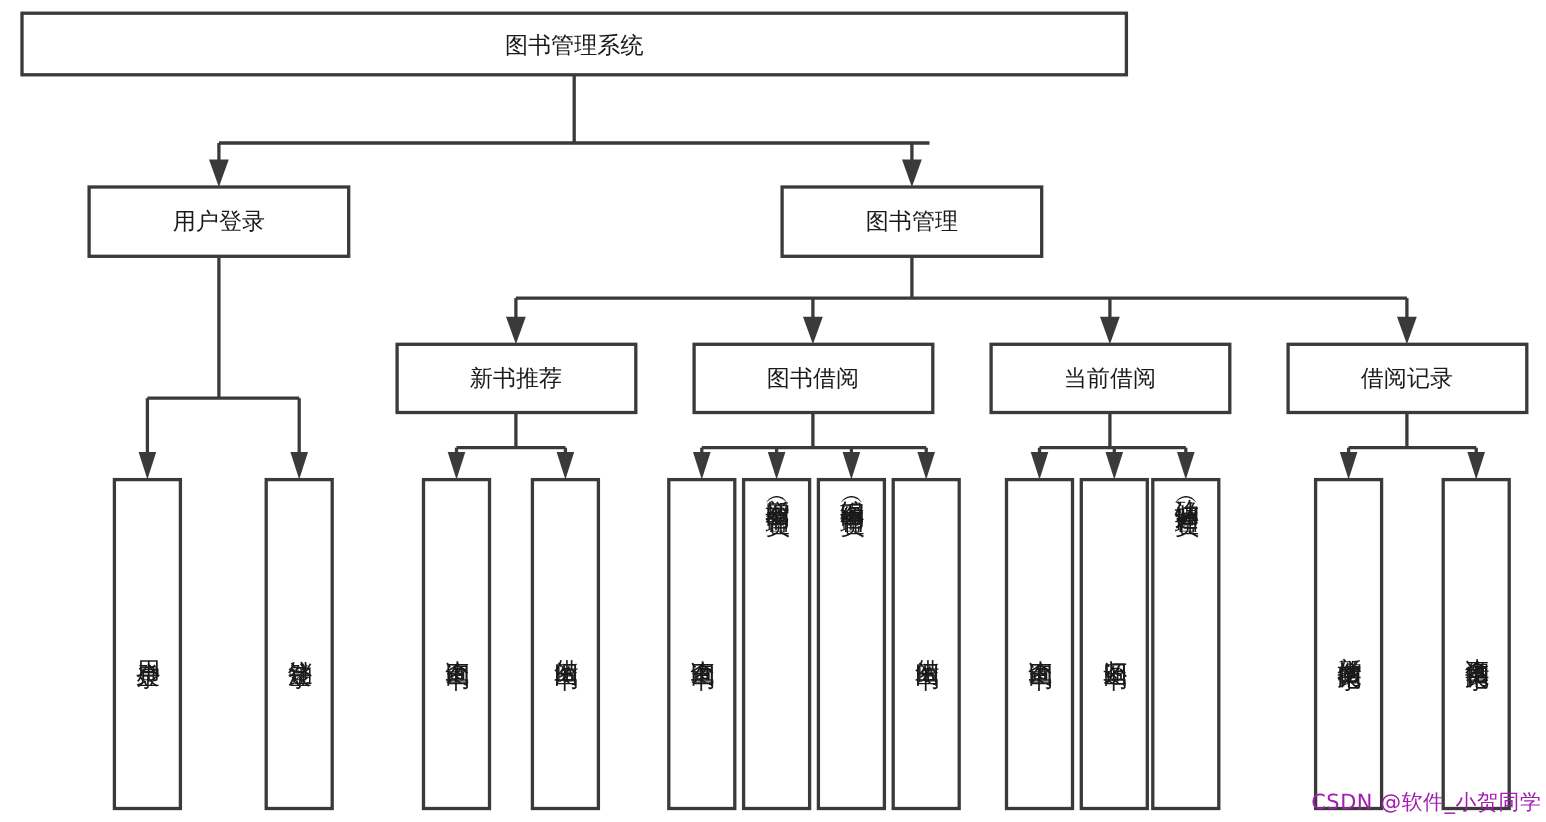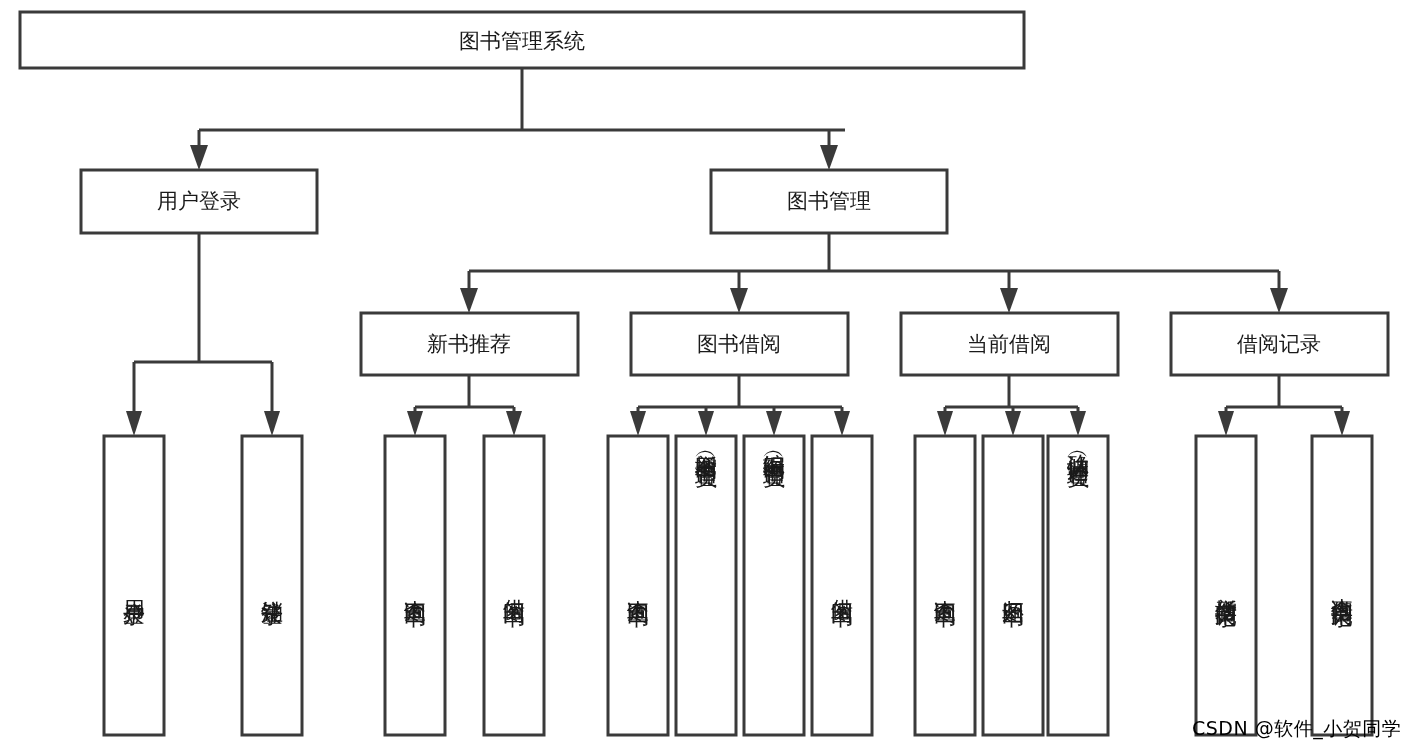--- a/index.html
+++ b/index.html
@@ -67,21 +67,21 @@
     color: #1a1a1a;
     white-space: nowrap;
     text-align: center;
   }
   .watermark {
     position: absolute;
     left: 1192px;
     top: 716px;
     font-family: "DejaVu Sans", "Liberation Sans", sans-serif;
     font-size: 19px;
-    color: #000000;
+    color: #a21caf;
     white-space: nowrap;
     letter-spacing: 0.5px;
   }
 </style>
 </head>
 <body>
 
 <div id="diagram-root">
 
   <svg class="diagram-canvas" viewBox="0 0 1405 747" xmlns="http://www.w3.org/2000/svg">

